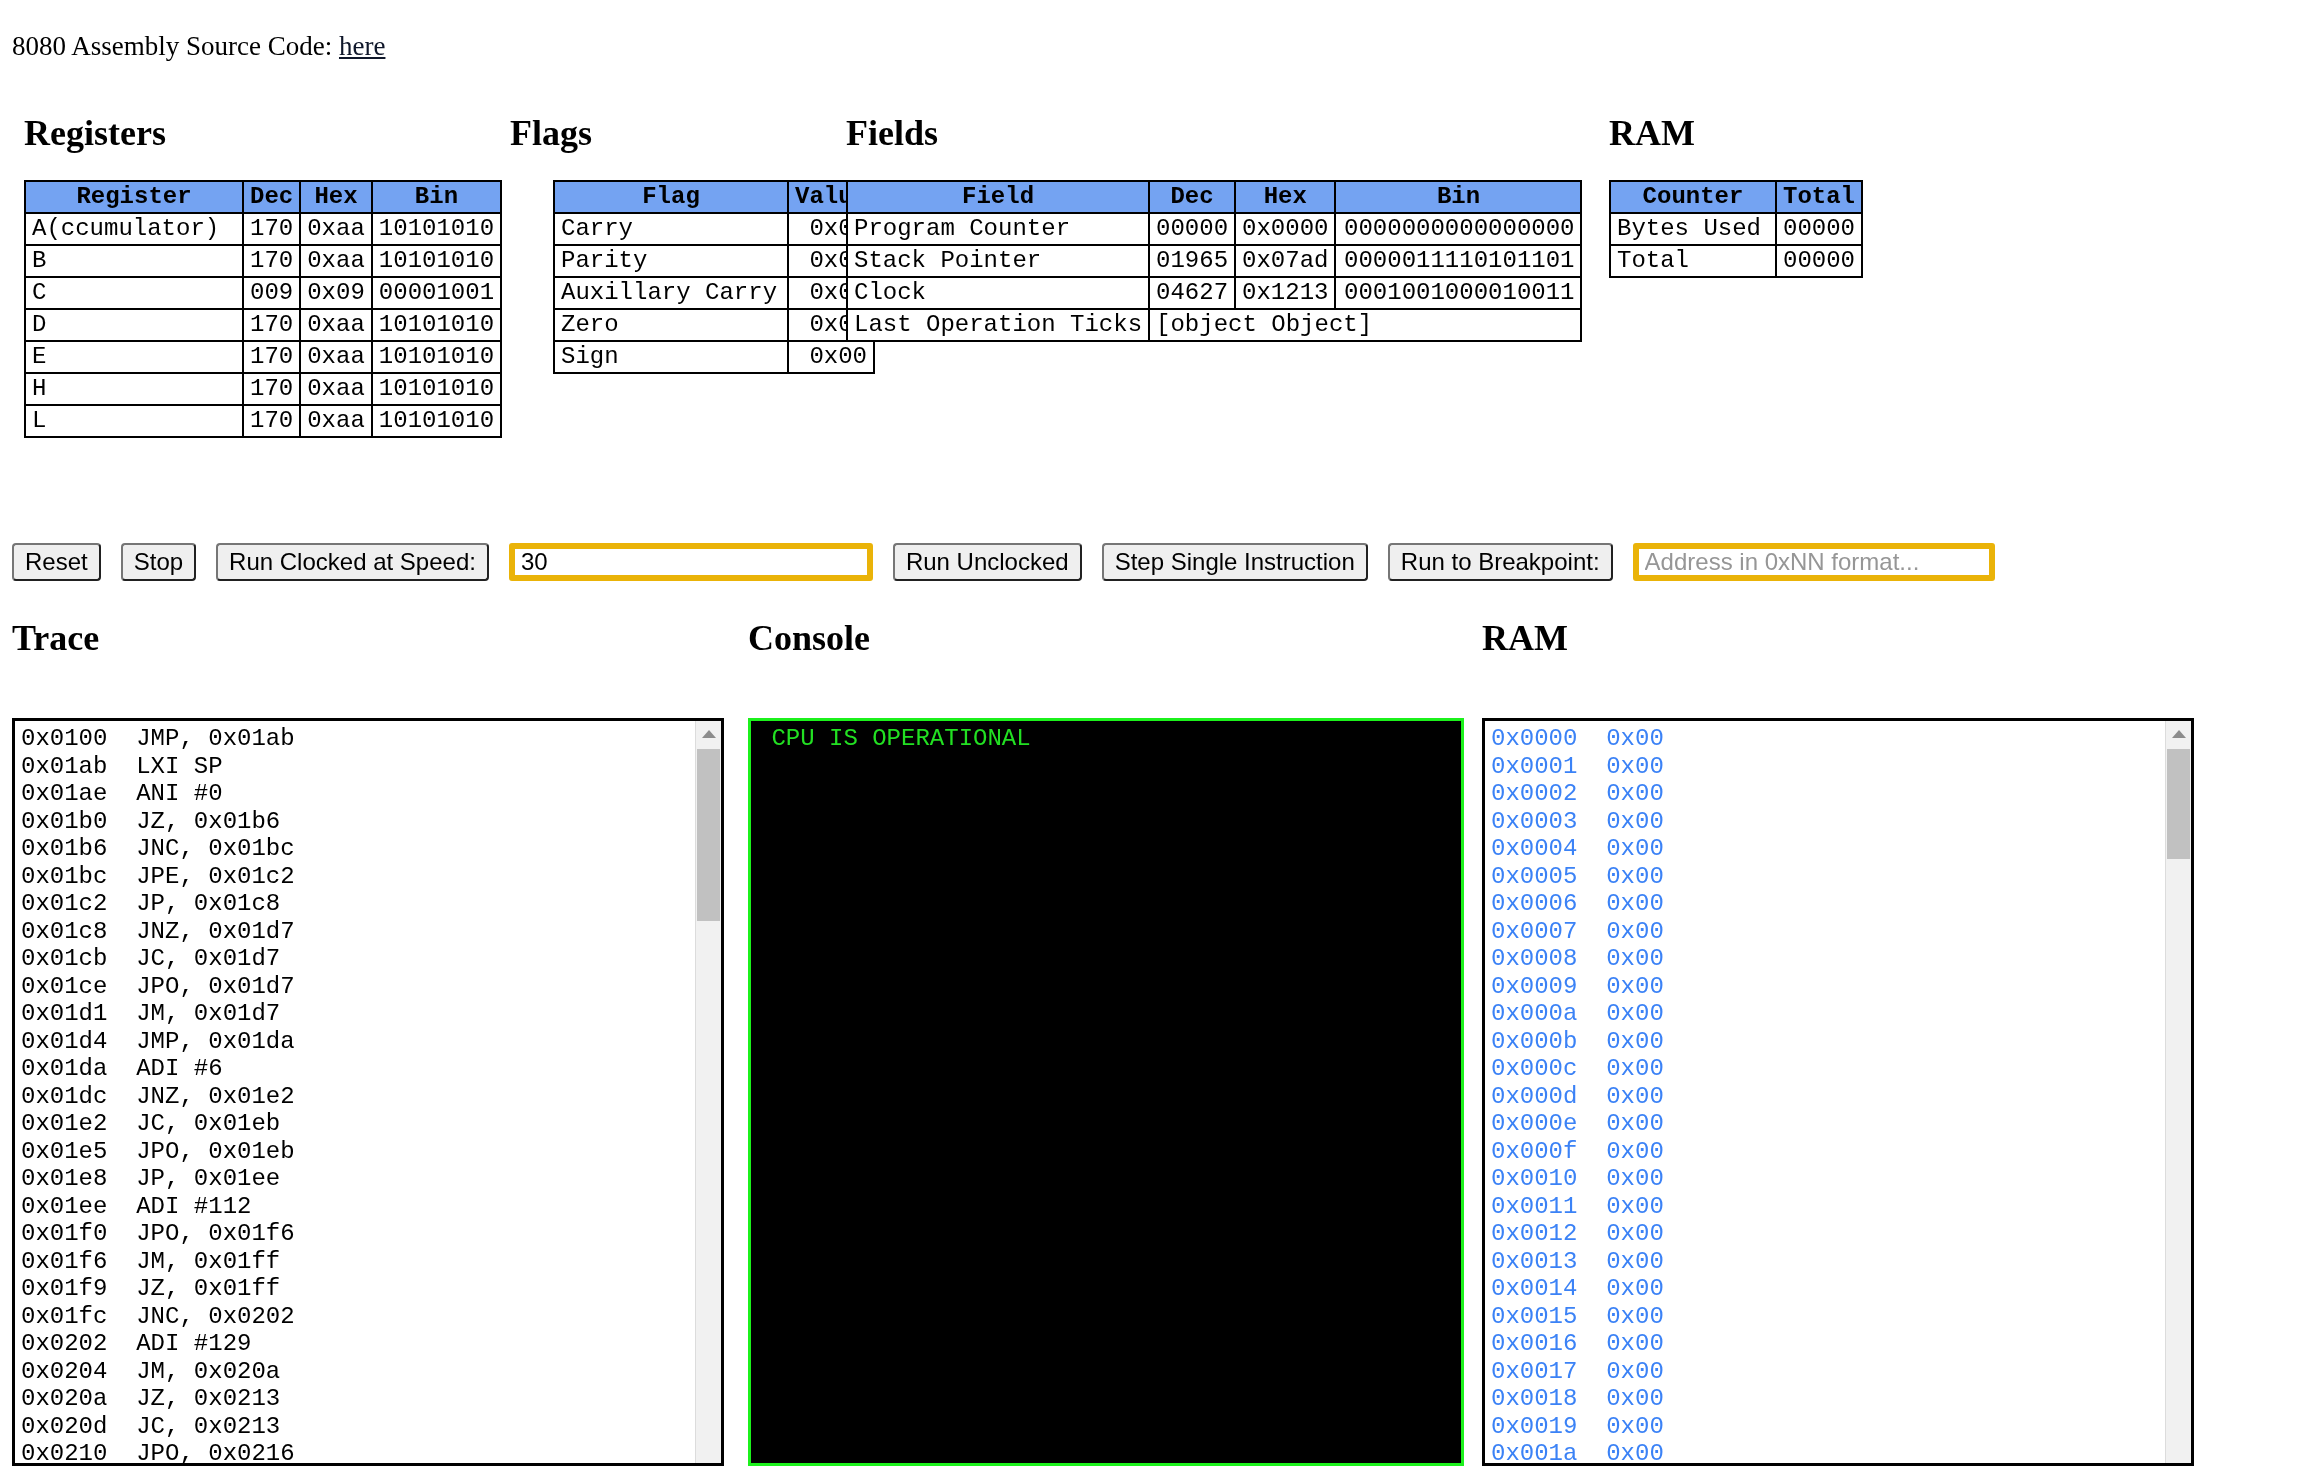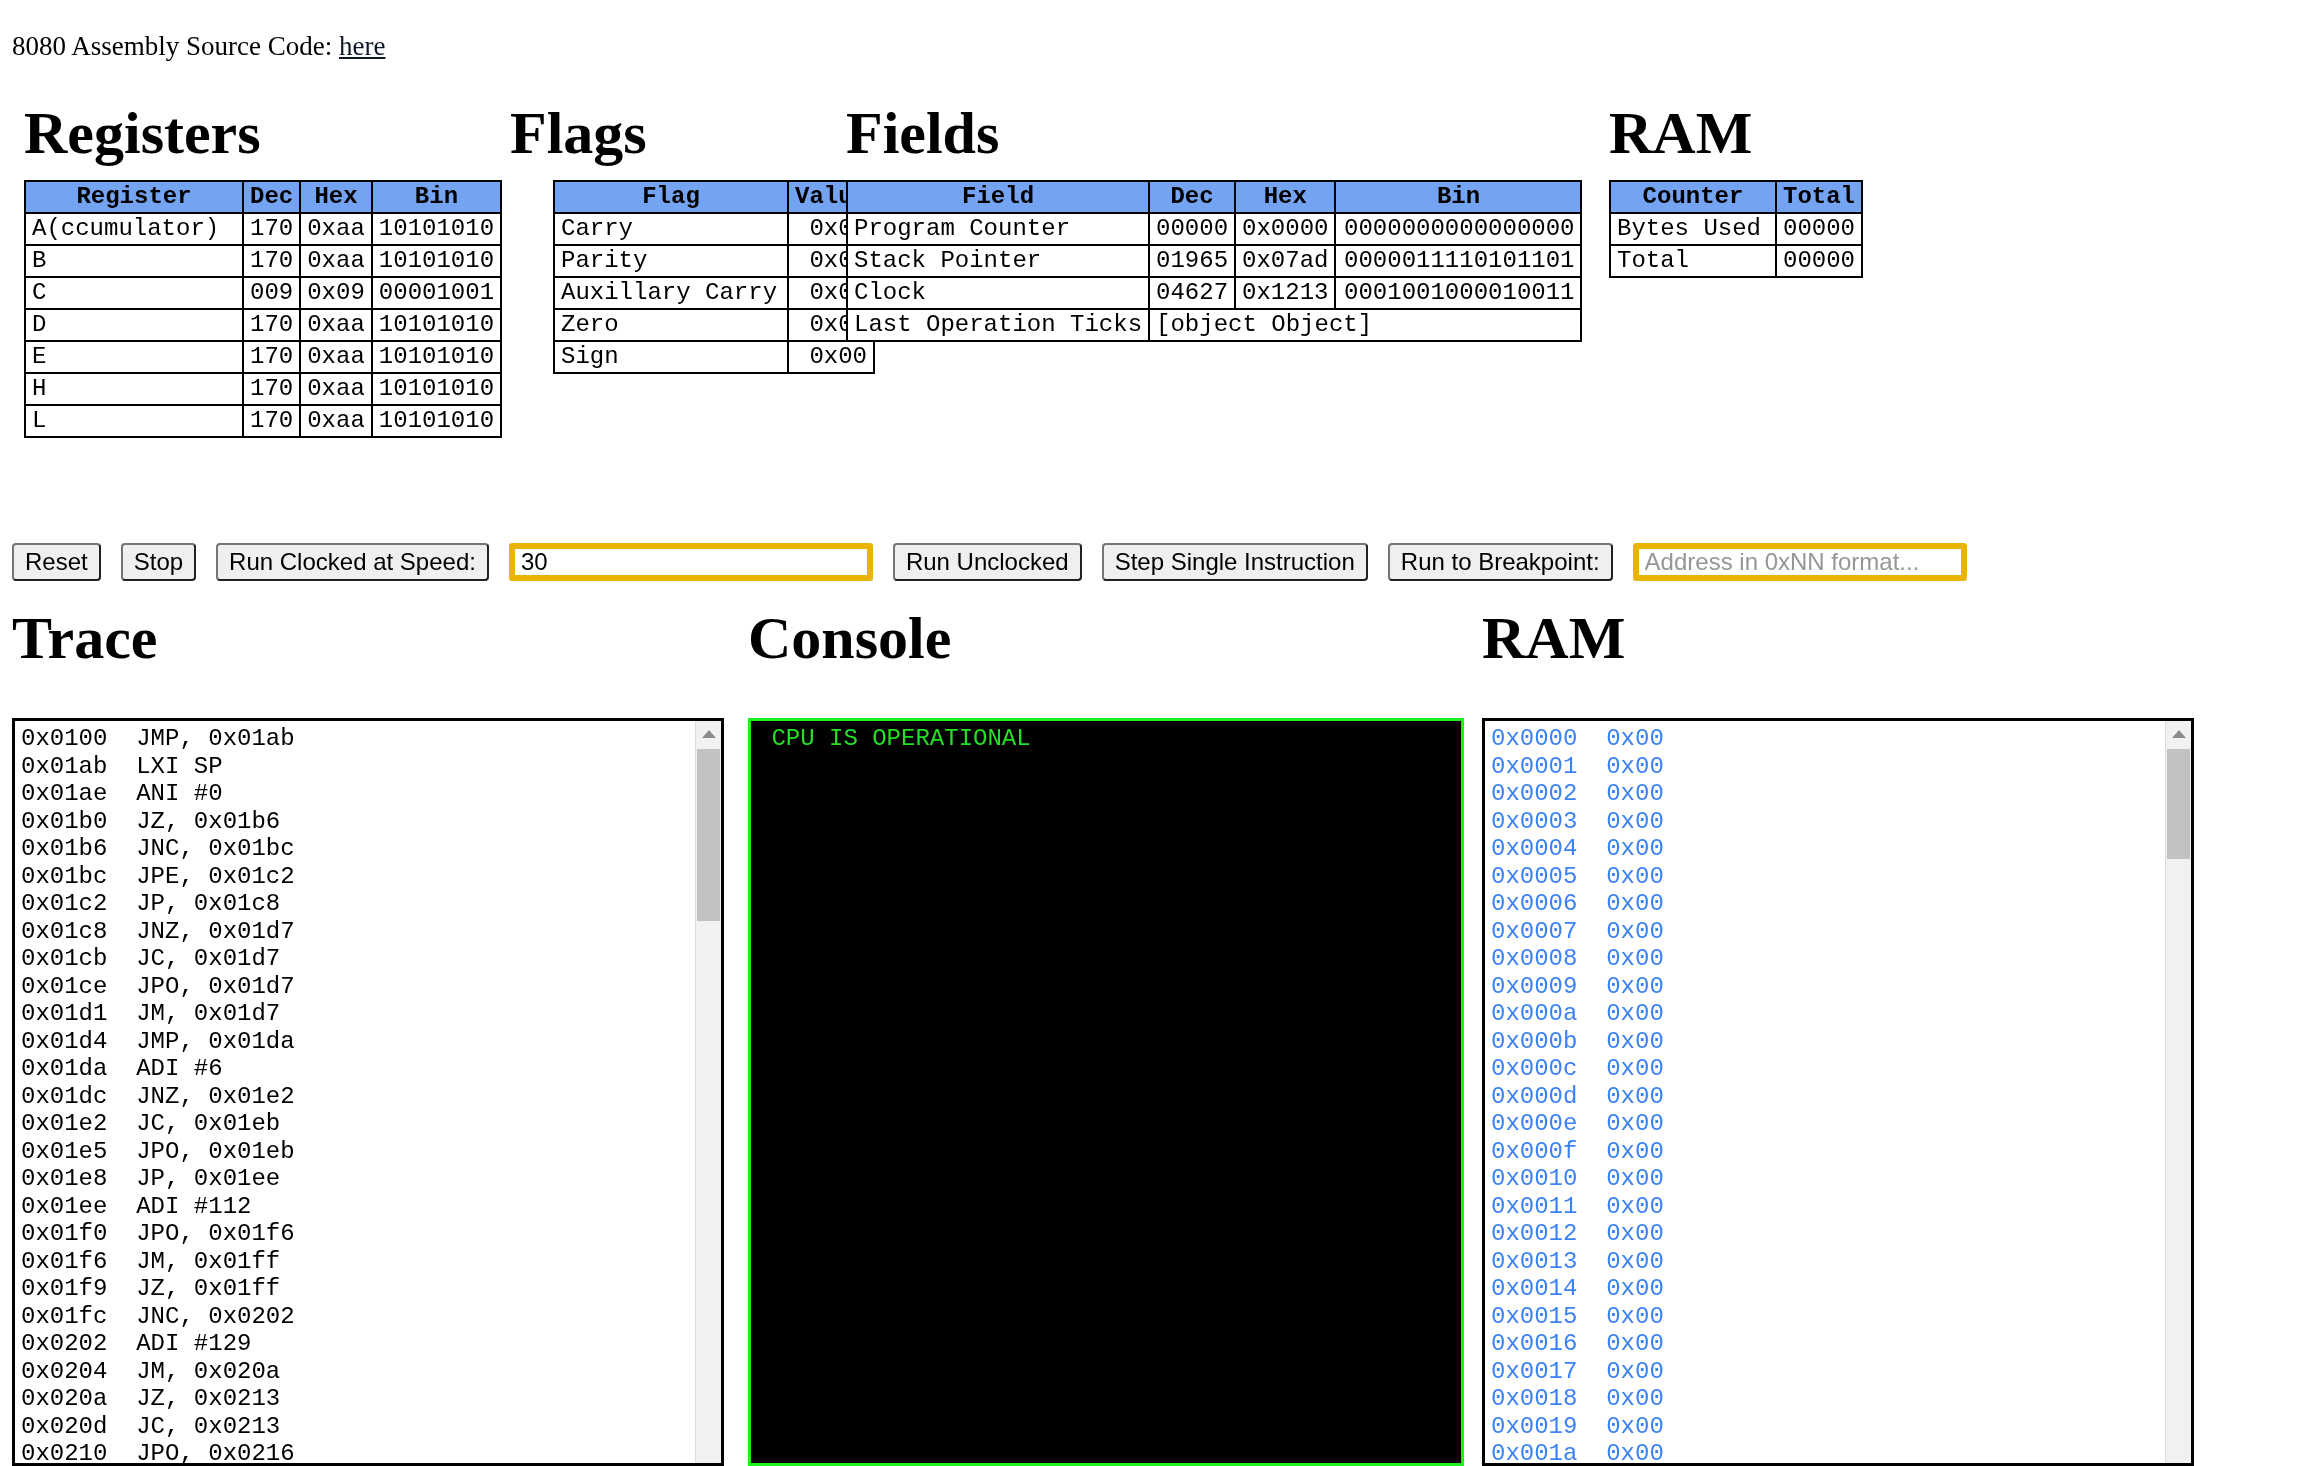--- a/index.html
+++ b/index.html
@@ -28,21 +28,21 @@
   }
   .srcline a {
     color: #0f172a;
     text-decoration: underline;
   }
 
   
   h2.sect {
     font-family: "Liberation Serif", serif;
     font-weight: bold;
-    font-size: 60px;
+    font-size: 36px;
     line-height: 46px;
     margin: 0;
     padding: 0;
   }
 
   
   .head-row {
     position: relative;
     height: 52px;
     margin-top: 48px;
@@ -134,21 +134,21 @@
     line-height: 26px;
     padding: 4px 6px;
     border: 6px solid #eab308;
     border-radius: 3px;
     background: #ffffff;
     color: #000000;
     box-sizing: border-box;
     height: 38px;
   }
   #speed-input { width: 364px; }
-  #breakpoint-input { width: 334px; }
+  #breakpoint-input { width: 362px; }
   #breakpoint-input::placeholder { color: #969696; opacity: 1; }
 
   
   .low-head-row {
     position: absolute;
     left: 0;
     top: 615px;
     width: 100%;
     height: 52px;
     padding-left: 28px;

